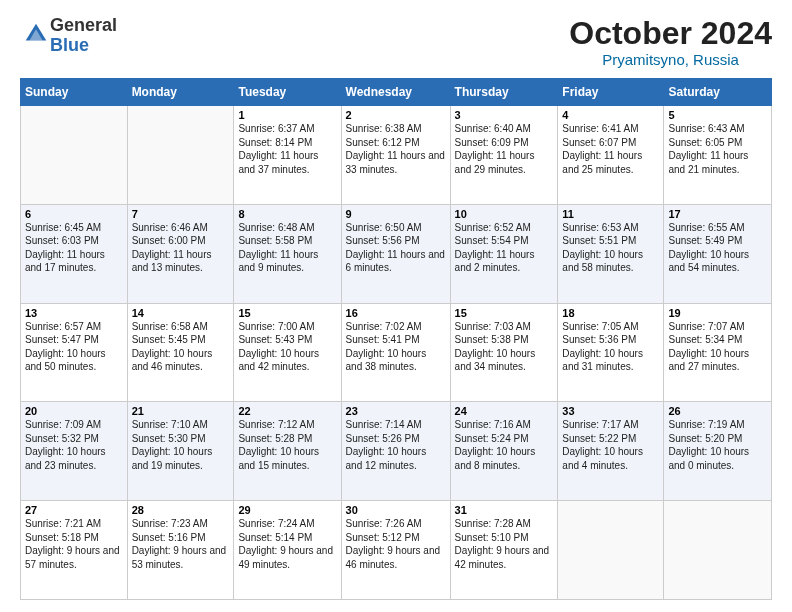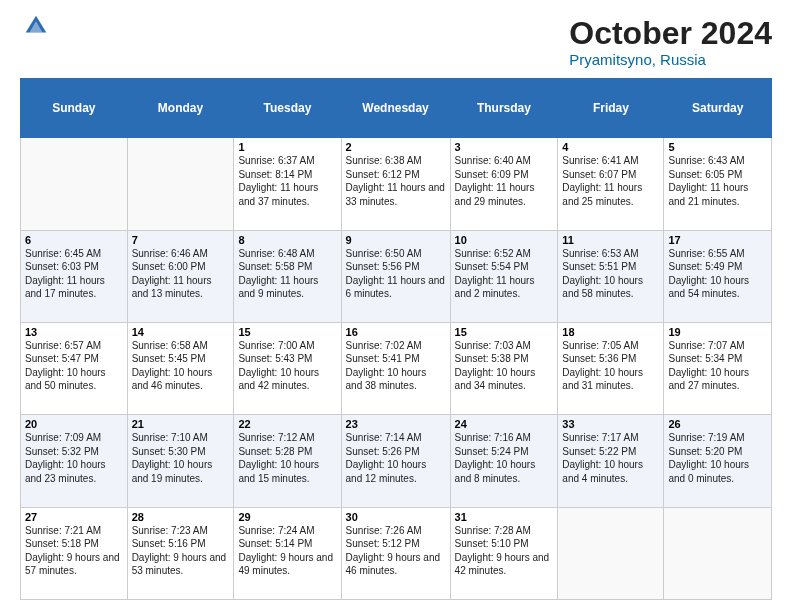--- a/index.html
+++ b/index.html
@@ -43,43 +43,43 @@
       font-weight: bold;
       color: #2a6db5;
     }
     .logo-icon {
       width: 28px;
       height: 28px;
       margin-left: 2px;
       margin-top: -4px;
     }
     .title-area {
-      text-align: left;
+      text-align: center;
     }
     .month-title {
       font-size: 32px;
       font-weight: bold;
       color: #222;
       line-height: 1.1;
     }
     .location {
       font-size: 15px;
       color: #0369a1;
     }
     .calendar {
       flex: 1;
       border-collapse: collapse;
       width: 100%;
       font-size: 10.5px;
     }
     .calendar th {
       background-color: #2a6db5;
       color: #fff;
-      padding: 22px 4px;
-      text-align: center;
+      padding: 6px 4px;
+      text-align: left;
       font-size: 12px;
       font-weight: bold;
       border: 1px solid #2a6db5;
     }
     .calendar td {
       border: 1px solid #ccc;
       vertical-align: top;
       padding: 3px 4px;
       width: 113px;
       height: 80px;
@@ -105,20 +105,24 @@
 </head>
 <body>
 
 <div class="page">
   <div class="header">
     <div class="logo">
       <svg class="logo-icon" viewBox="0 0 30 30">
         <polygon points="15,4 26,22 4,22" fill="#2a6db5"></polygon>
         <polygon points="15,10 22,22 8,22" fill="#fff" opacity="0.4"></polygon>
       </svg>
+      <div class="logo-text">
+        <span class="logo-general">General</span>
+        <span class="logo-blue">Blue</span>
+      </div>
     </div>
     <div class="title-area">
       <div class="month-title">October 2024</div>
       <div class="location">Pryamitsyno, Russia</div>
     </div>
   </div>
   <table class="calendar">
     <thead>
       <tr>
         <th>Sunday</th>

